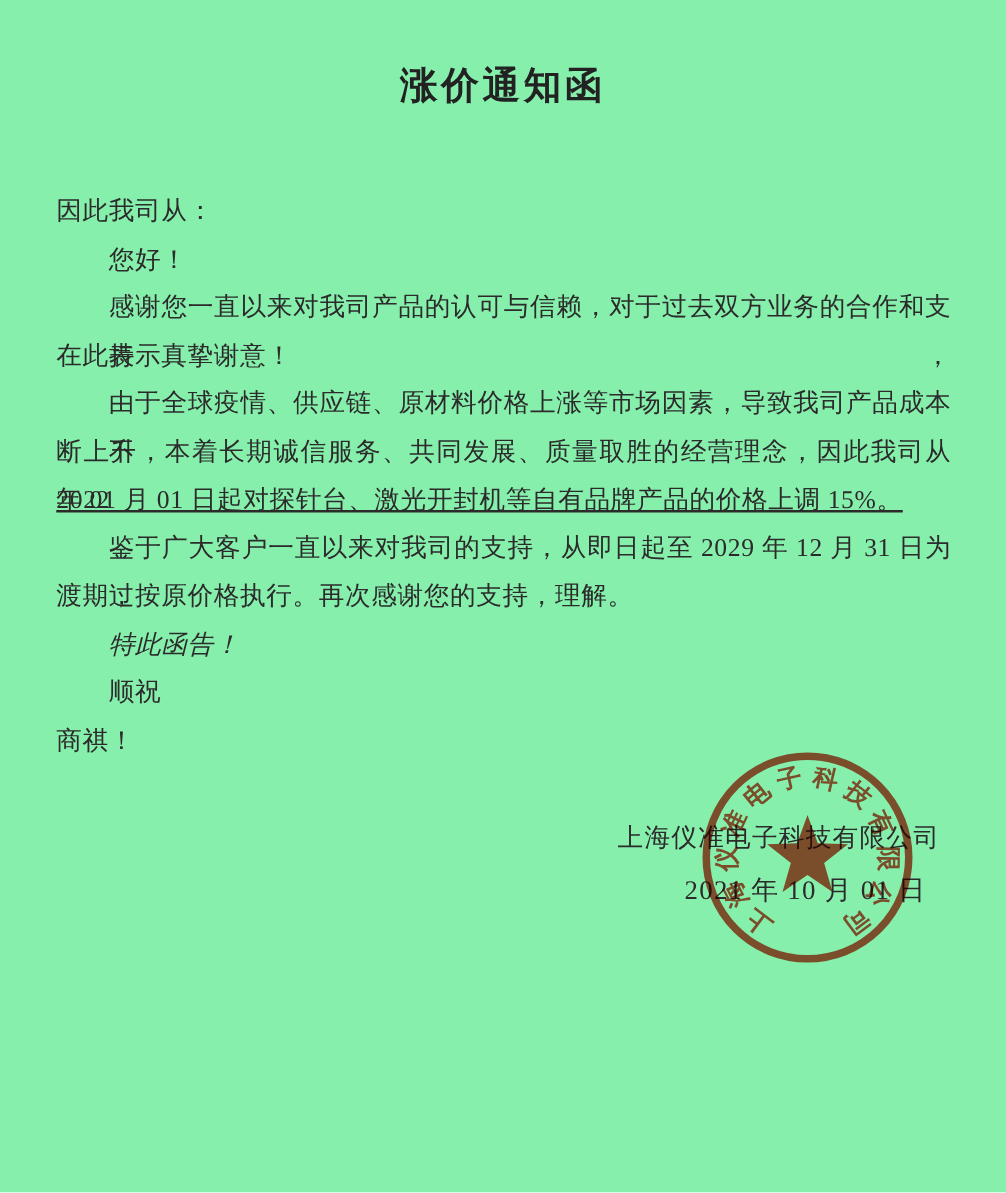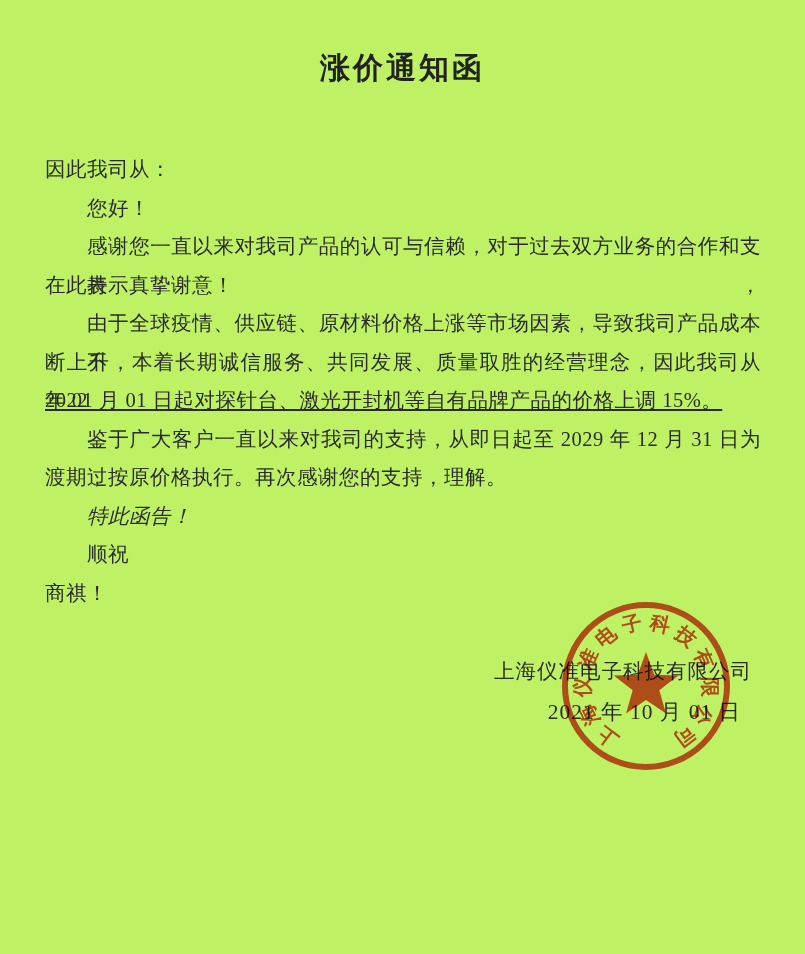--- a/index.html
+++ b/index.html
@@ -4,21 +4,21 @@
 <style>
   html, body {
     margin: 0;
     padding: 0;
     background: #ffffff;
   }
   .page {
     position: relative;
     width: 805px;
     height: 954px;
-    background: #bef264;
+    background: #86efac;
     overflow: hidden;
     font-family: "Liberation Serif", "DejaVu Serif", serif;
     color: #2b2b2b;
   }
   .title {
     position: absolute;
     top: 48px;
     left: 0;
     width: 100%;
     margin: 0;

